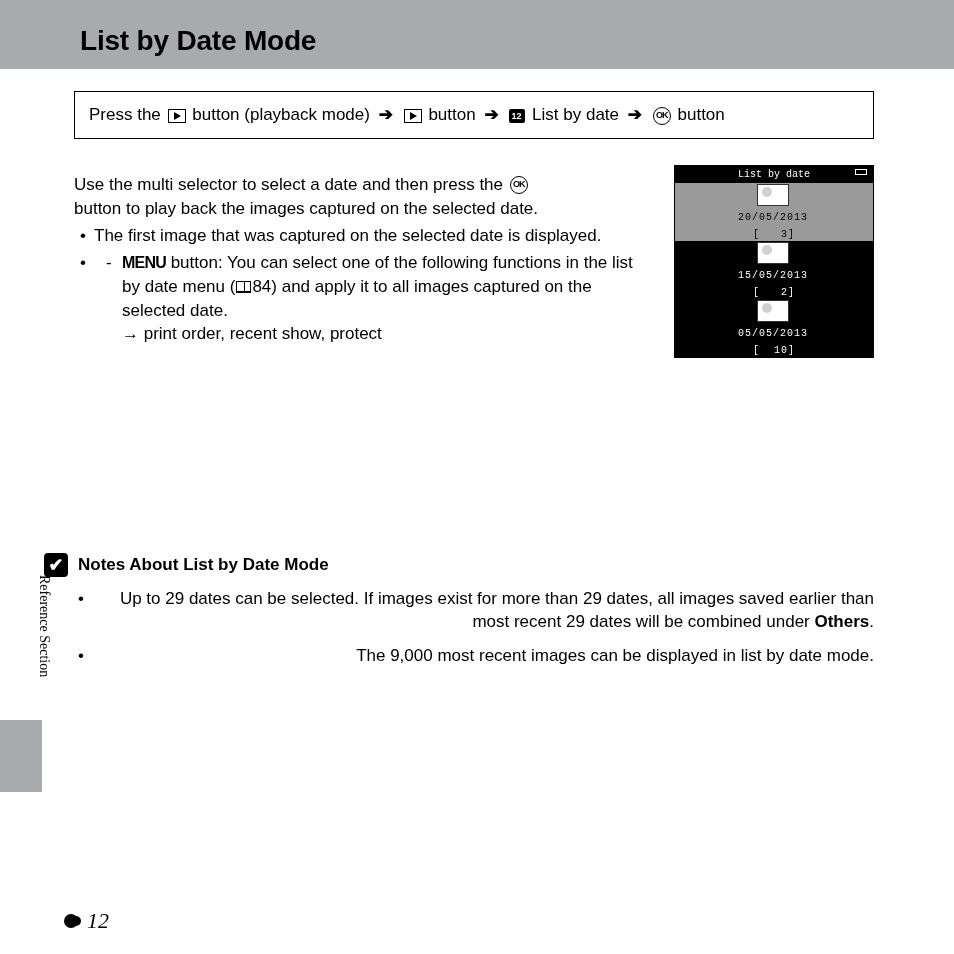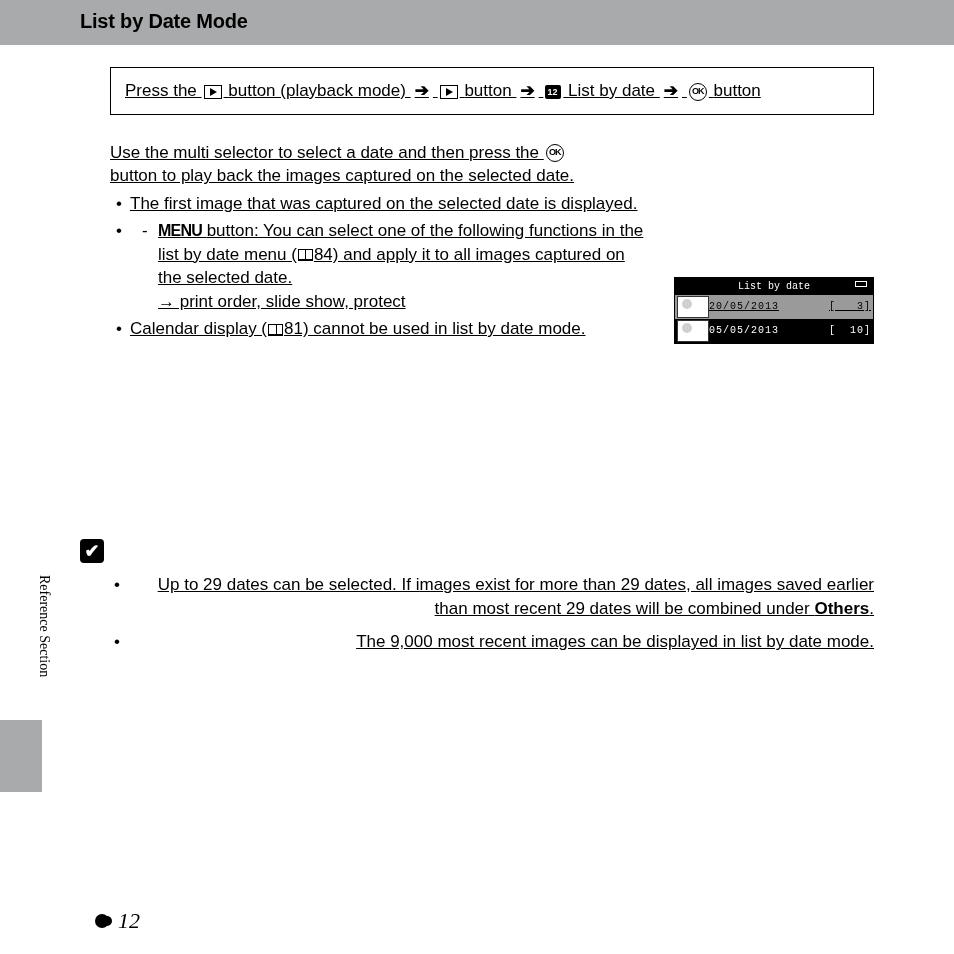--- a/index.html
+++ b/index.html
@@ -7,40 +7,39 @@
     font-family: "Helvetica Neue", Arial, sans-serif;
     font-size: 17px;
     color: #000;
     background: #fff;
     width: 954px;
     height: 954px;
     position: relative;
   }
   .header-bar {
     background: #a9aaab;
-    padding: 10px 0 12px 80px;
-    font-size: 20px;
+    padding: 25px 0 12px 80px;
+    font-size: 28px;
     font-weight: 700;
     color: #000;
     letter-spacing: -0.2px;
   }
   .content {
-    padding: 22px 80px 0 110px;
-    text-decoration: underline;
+    padding: 22px 80px 0 74px;
   }
   .breadcrumb-box {
     border: 1px solid #000;
     padding: 10px 14px;
     line-height: 1.5;
     margin-bottom: 26px;
   }
   .main-row {
     display: flex;
     gap: 22px;
-    align-items: flex-end;
+    align-items: center;
   }
   .main-text { flex: 1; line-height: 1.4; }
   .screen {
     width: 200px;
     background: #000;
     font-family: "Courier New", monospace;
     font-size: 10px;
     color: #fff;
     flex-shrink: 0;
     border: 1px solid #000;
@@ -56,21 +55,23 @@
   .battery {
     position: absolute;
     right: 6px; top: 3px;
     width: 12px; height: 6px;
     border: 1px solid #fff;
   }
   .screen-row {
     display: flex;
     align-items: center;
     padding: 1px 4px 1px 2px;
-    background: #000;
+    gap: 6px;
+    background: #000;
+    flex-direction: column;
   }
   .screen-row.selected { background: #9a9a9a; color: #000; }
   .thumb {
     width: 32px; height: 22px;
     background: #fff;
     border: 1px solid #333;
     flex-shrink: 0;
     position: relative;
     overflow: hidden;
   }
@@ -242,21 +243,21 @@
     text-align: right;
   }
   ul.notes-list > li::before {
     content: "•";
     position: absolute;
     left: 4px;
     top: 0;
   }
   .page-num {
     position: absolute;
-    left: 95px;
+    left: 64px;
     bottom: 20px;
     font-size: 22px;
     font-style: italic;
     font-family: Georgia, serif;
     display: flex;
     align-items: center;
     gap: 2px;
   }
   .page-num::before {
     content: "";
@@ -303,51 +304,54 @@
       <span>Use the multi selector to select a date and then press the </span>
       <span class="icon-ok"></span><br>
       <span> button to play back the images captured on the selected date.</span>
       <ul class="bullets">
         <li>The first image that was captured on the selected date is displayed.</li>
         <li>
           <ul class="sub">
             <li>
               <span class="menu-glyph">MENU</span>
               <span> button: You can select one of the following functions in the list by date menu (</span><span class="icon-book"></span><span>84) and apply it to all images captured on the selected date.</span><br>
-              <span>→ print order, slide show, protect</span>
+              <span>→ print order, recent show, protect</span>
             </li>
           </ul>
-        </li>
-        <li>
-          <span>Calendar display (</span><span class="icon-book"></span><span>81) cannot be used in list by date mode.</span>
         </li>
       </ul>
     </div>
 
     <div class="screen">
       <div class="screen-title">
         <span>List by date</span>
         <span class="battery"></span>
       </div>
       <div class="screen-row selected">
         <div class="thumb"></div>
         <div class="date-col">20/05/2013</div>
         <div class="count-col">[   <span>3</span>]</div>
       </div>
       <div class="screen-row">
         <div class="thumb"></div>
+        <div class="date-col">15/05/2013</div>
+        <div class="count-col">[   <span>2</span>]</div>
+      </div>
+      <div class="screen-row">
+        <div class="thumb"></div>
         <div class="date-col">05/05/2013</div>
         <div class="count-col">[  <span>10</span>]</div>
       </div>
     </div>
   </div>
 
   <div class="notes-section">
     <div class="notes-heading">
       <div class="check-icon">✔</div>
+      <h3>Notes About List by Date Mode</h3>
     </div>
     <ul class="notes-list">
       <li>
         <span>Up to 29 dates can be selected. If images exist for more than 29 dates, all images saved earlier than most recent 29 dates will be combined under </span><span class="bold">Others</span><span>.</span>
       </li>
       <li>The 9,000 most recent images can be displayed in list by date mode.</li>
     </ul>
   </div>
 
 </div>

